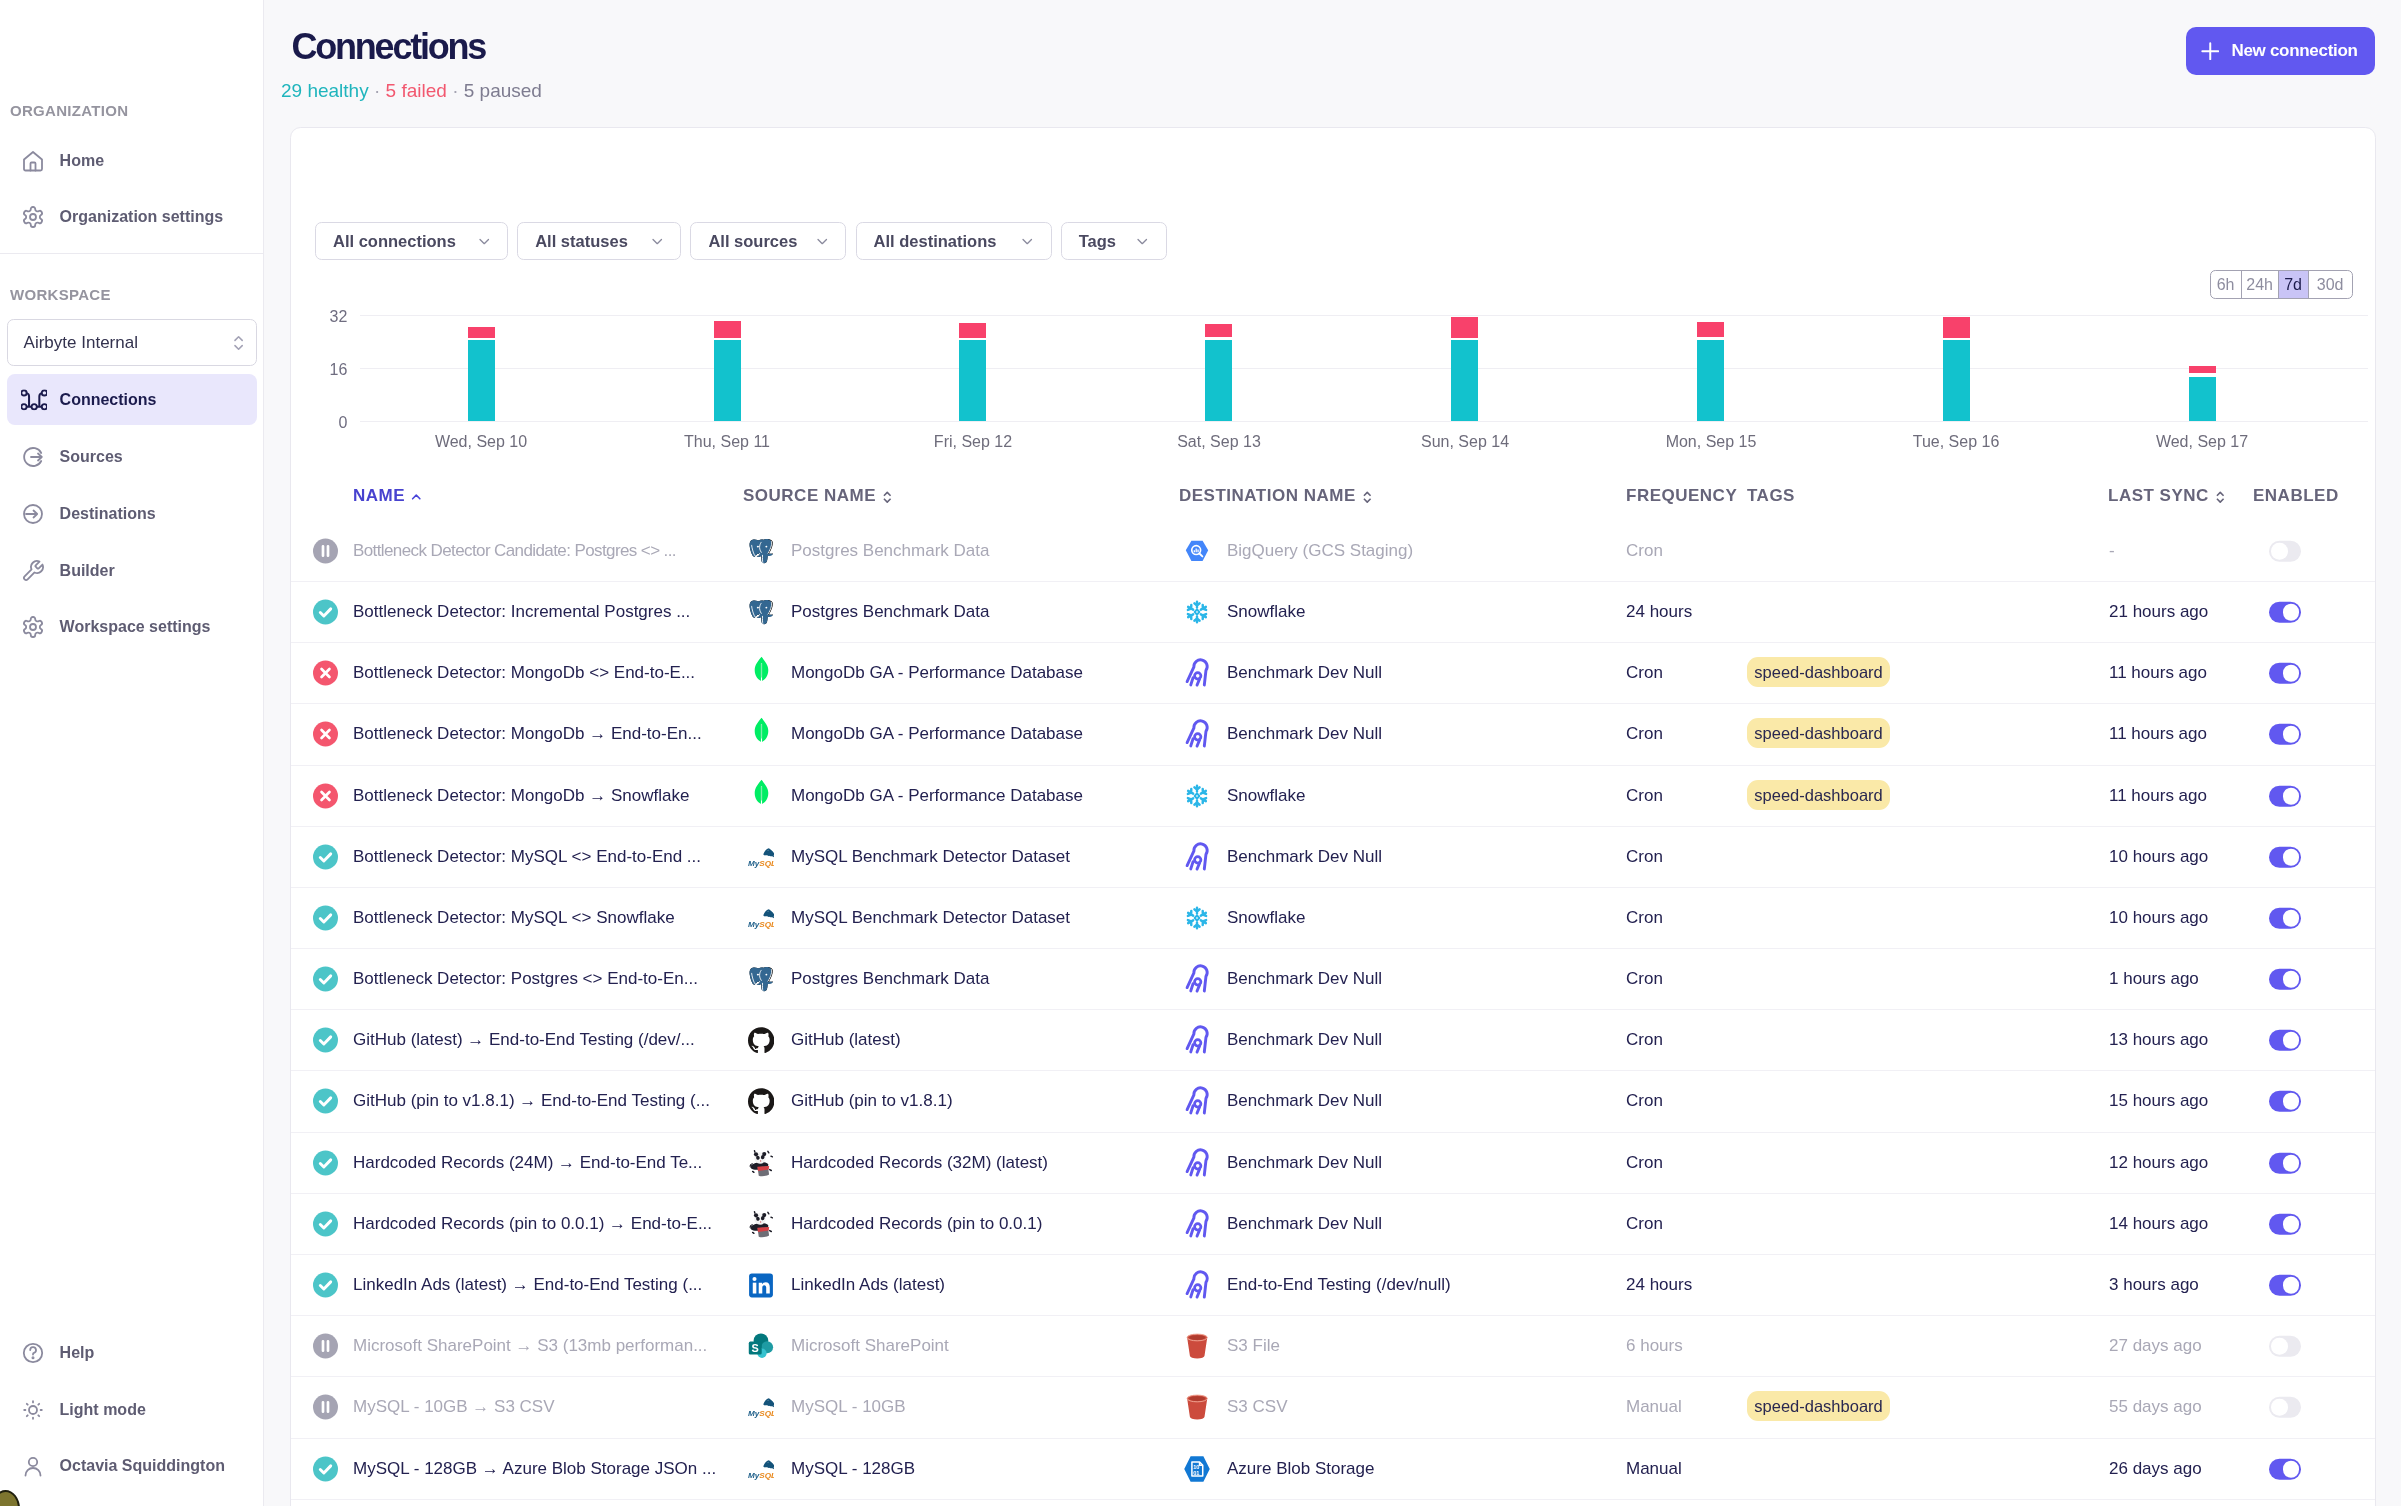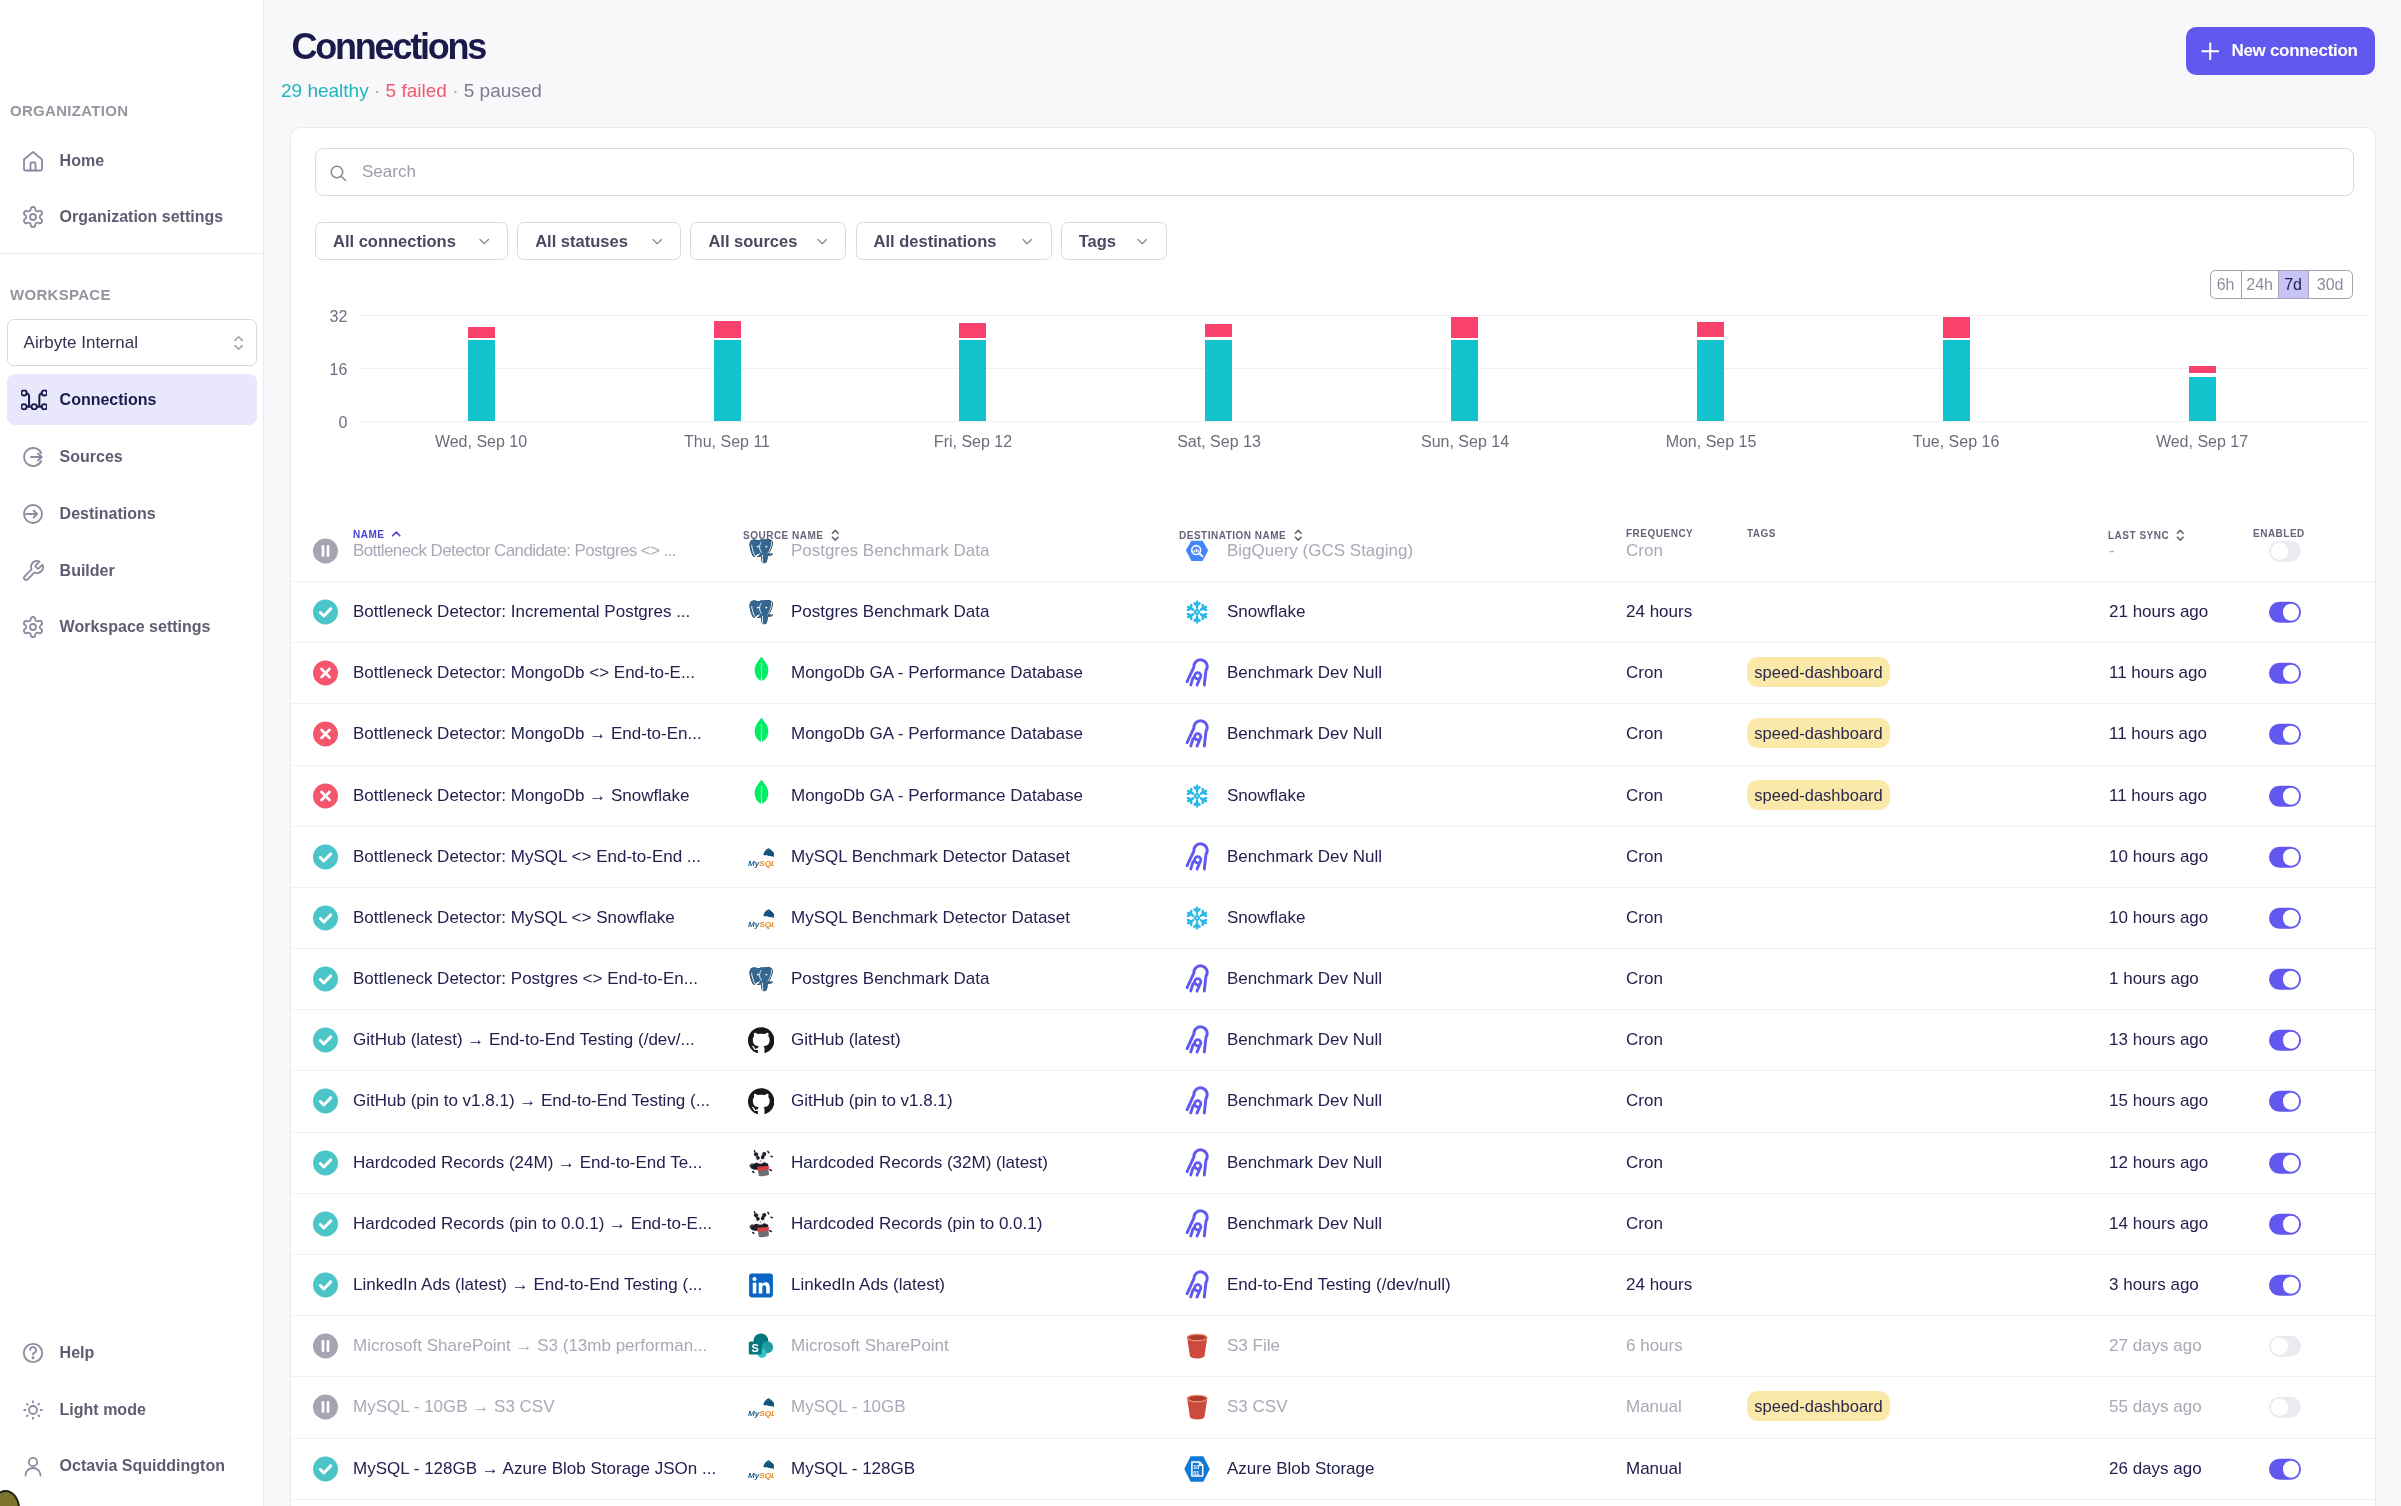--- a/index.html
+++ b/index.html
@@ -46,21 +46,21 @@
 
 .chart { position:absolute; left:0; top:157px; right:0; height:198px; }
 .gline { position:absolute; left:69px; right:6.6px; border-top:1.3px solid #efeef3; }
 .glab { position:absolute; left:26.4px; width:30px; text-align:right; font-size:16px; color:#6f6d80; }
 .bar { position:absolute; width:27px; }
 .bar .teal { position:absolute; left:0; width:27px; background:#12c2cd; }
 .bar .red { position:absolute; left:0; width:27px; background:#f8416b; }
 .xlab { position:absolute; width:158px; text-align:center; font-size:16px; color:#6e6c7b; }
 
 
-.thead { position:absolute; left:0; right:0; top:358px; height:26.4px; font-size:10px; font-weight:700; color:#66647a; letter-spacing:0.5px;margin-top:42px; }
+.thead { position:absolute; left:0; right:0; top:358px; height:26.4px; font-size:17px; font-weight:700; color:#66647a; letter-spacing:0.5px; }
 .thead .c { position:absolute; top:0; }
 .trow { position:absolute; left:0; right:0; height:61px; border-top:1.3px solid #f1f0f5; font-size:17px; }
 #rows .trow:first-child { border-top-color:transparent; }
 .trow .cell { position:absolute; top:50%; transform:translateY(-50%); white-space:nowrap; }
 .sic { position:absolute; left:22.4px; top:50%; transform:translateY(-50%); width:25px; height:25px; border-radius:50%; }
 .cname { left:62px; color:#232150; }
 .csrc { left:500px; color:#232150; }
 .cdst { left:936px; color:#232150; }
 .cfrq { left:1335px; color:#232150; }
 .ctag { left:1456px; }
@@ -168,27 +168,20 @@
 </aside>
 
 <div class="main">
   <h1 class="title">Connections</h1>
   <div class="status-line"><span class="st-h">29 healthy</span><span class="st-dot"> · </span><span class="st-f">5 failed</span><span class="st-dot"> · </span><span class="st-p">5 paused</span></div>
   <div class="btn-new"><svg width="18.5" height="18.5" viewBox="0 0 28 28" style="margin-right:12px;" fill="none" stroke="#fff" stroke-width="3" stroke-linecap="round">
         <path d="M14 2 V26 M2 14 H26"></path>
       </svg>New connection</div>
 
   <div class="card">
-    <div class="search">
-      <svg style="position:absolute;left:12px;top:14px;" width="20.5" height="20.5" viewBox="0 0 24 24" fill="none" stroke="#8a8a9d" stroke-width="1.8" stroke-linecap="round">
-          <circle cx="10.5" cy="10.5" r="6.7"></circle>
-          <path d="M15.5 15.5 L20.5 20.5"></path>
-        </svg>
-      <div class="ph">Search</div>
-    </div>
     <div class="filters">
       <div class="fbtn" style="width:193px;">All connections <svg width="14.5" height="14.5" viewBox="0 0 24 24" fill="none" stroke="#8a8a9d" stroke-width="2.2" stroke-linecap="round" stroke-linejoin="round">
             <path d="M5 9 l7 7 7-7"></path>
           </svg></div>
       <div class="fbtn" style="width:164px;">All statuses <svg width="14.5" height="14.5" viewBox="0 0 24 24" fill="none" stroke="#8a8a9d" stroke-width="2.2" stroke-linecap="round" stroke-linejoin="round">
             <path d="M5 9 l7 7 7-7"></path>
           </svg></div>
       <div class="fbtn" style="width:156px;">All sources <svg width="14.5" height="14.5" viewBox="0 0 24 24" fill="none" stroke="#8a8a9d" stroke-width="2.2" stroke-linecap="round" stroke-linejoin="round">
             <path d="M5 9 l7 7 7-7"></path>
           </svg></div>

